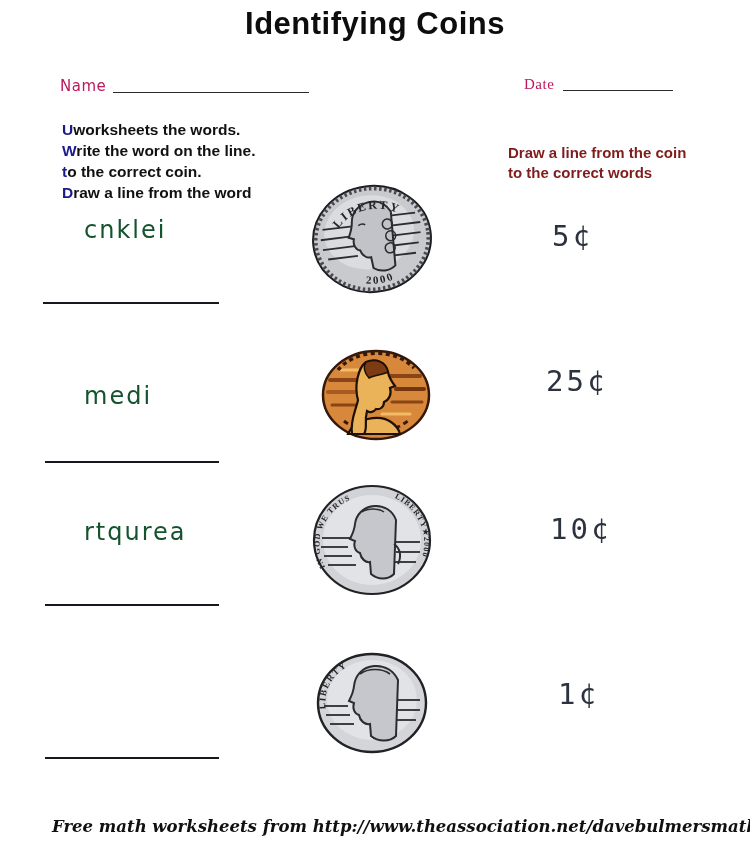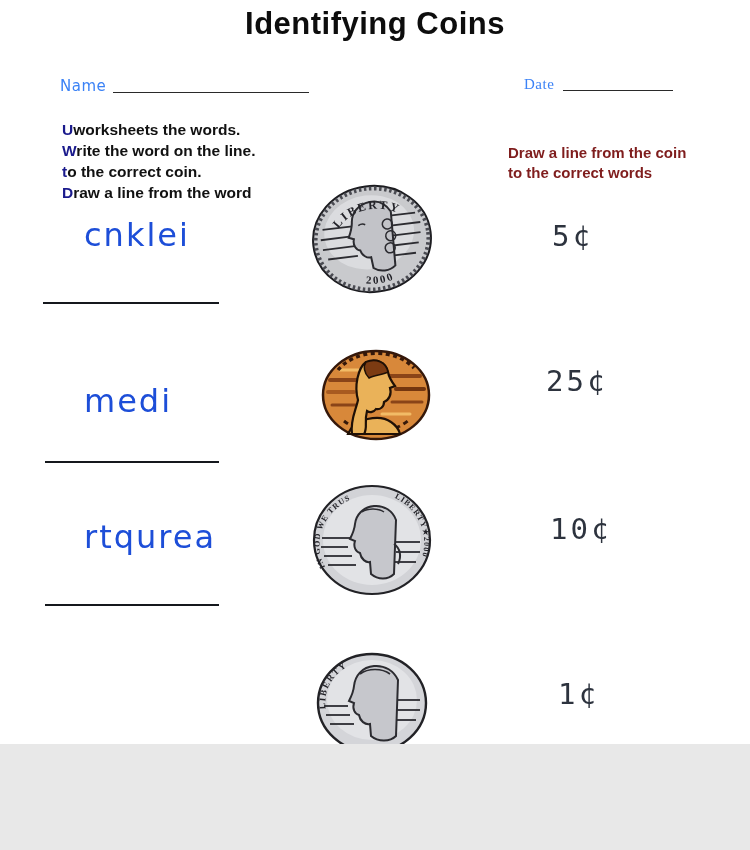--- a/index.html
+++ b/index.html
@@ -1,45 +1,45 @@
 <!DOCTYPE html>
 <html><head>
 <meta charset="utf-8">
 <style>
   html,body{margin:0;padding:0;background:#e8e8e8;}
   .page{
-    position:relative;width:750px;height:744px;background:#ffffff;
+    position:relative;width:750px;height:850px;background:#ffffff;
     overflow:hidden;font-family:"Liberation Sans",sans-serif;
   }
   .title{
     position:absolute;top:6px;left:0;width:100%;text-align:center;
     font-family:"Liberation Sans",sans-serif;font-weight:bold;font-size:31px;
     color:#0d0d0d;letter-spacing:0.5px;margin:0;
   }
   .hdr-label{
-    position:absolute;font-family:"DejaVu Sans",sans-serif;font-size:15px;color:#3b82f6;
+    position:absolute;font-family:"DejaVu Sans",sans-serif;font-size:15px;color:#be185d;
     letter-spacing:0.5px;
   }
   .name-label{left:60px;top:77px;}
   .date-label{left:524px;top:76px;font-family:Liberation Serif, serif;}
   .fill-line{position:absolute;height:0;border-bottom:1.7px solid #2a2a2a;}
   .name-line{left:113px;top:92px;width:196px;}
   .date-line{left:563px;top:90px;width:110px;}
   .instr-left{
     position:absolute;left:62px;top:119px;
     font-weight:bold;font-size:15.5px;line-height:21px;color:#111111;
   }
   .instr-left .cap{color:#1a1a8c;}
   .instr-right{
     position:absolute;left:508px;top:143px;width:210px;
     font-weight:bold;font-size:15px;line-height:20px;color:#7f1d1d;
   }
   .word{
-    position:absolute;font-family:"DejaVu Sans",sans-serif;font-size:32px;
-    color:#1d4ed8;letter-spacing:2px;
+    position:absolute;font-family:"DejaVu Sans",sans-serif;font-size:24px;
+    color:#14532d;letter-spacing:2px;
   }
   .word-1{left:84px;top:216px;}
   .word-2{left:84px;top:382px;}
   .word-3{left:84px;top:518px;}
   .word-4{left:84px;top:682px;}
   .answer-line{position:absolute;height:0;border-bottom:2.5px solid #15181d;}
   .line-1{left:43px;top:302px;width:176px;}
   .line-2{left:45px;top:461px;width:174px;}
   .line-3{left:45px;top:604px;width:174px;}
   .line-4{left:45px;top:757px;width:174px;}

